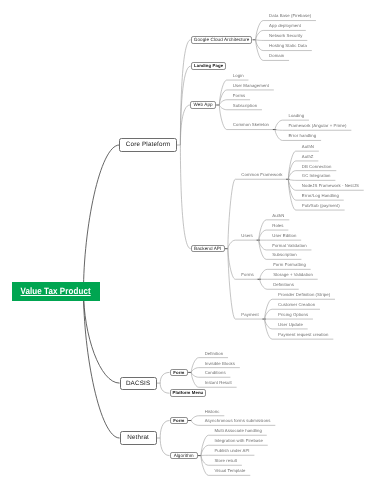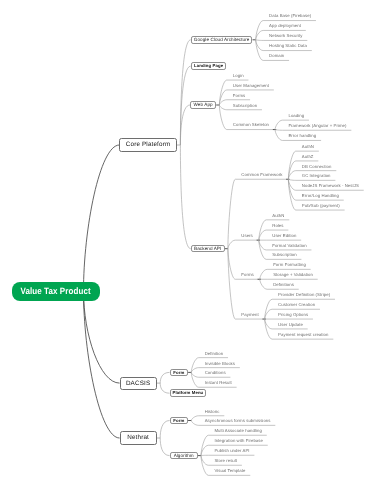--- a/index.html
+++ b/index.html
@@ -3,21 +3,21 @@
 <meta charset="utf-8">
 <title>Value Tax Product Mind Map</title>
 <style>
   html,body{margin:0;padding:0;}
   body{width:375px;height:488px;background:#fff;overflow:hidden;
        font-family:"Liberation Sans",sans-serif;-webkit-font-smoothing:antialiased;text-rendering:geometricPrecision;}
   #map{position:absolute;left:0;top:0;width:375px;height:488px;}
   #links{position:absolute;left:0;top:0;width:375px;height:488px;}
   .node{position:absolute;white-space:nowrap;box-sizing:border-box;}
   .root{background:#00a551;color:#fff;font-weight:bold;font-size:9.2px;
-        border-radius:8px;text-align:center;}
+        border-radius:0;text-align:center;text-decoration:underline;}
   .root .lbl{display:inline-block;transform:scaleX(0.87);transform-origin:center;
              position:relative;top:0.6px;letter-spacing:0.1px;}
   .lvl1{border:0.8px solid #6e6e6e;border-radius:2.4px;background:#fff;
         font-size:6.3px;color:#151515;text-align:center;letter-spacing:0.15px;}
   .lvl2{border:0.6px solid #8f8f8f;border-radius:2.1px;background:#fff;
         font-size:4.6px;color:#262626;text-align:center;letter-spacing:0.08px;}
   .lvl2.b{font-weight:bold;color:#111;font-size:4.3px;}
   .leaf{font-size:4.3px;color:#6e6e6e;letter-spacing:0.06px;}
   .node .lbl{display:block;}
 </style>

